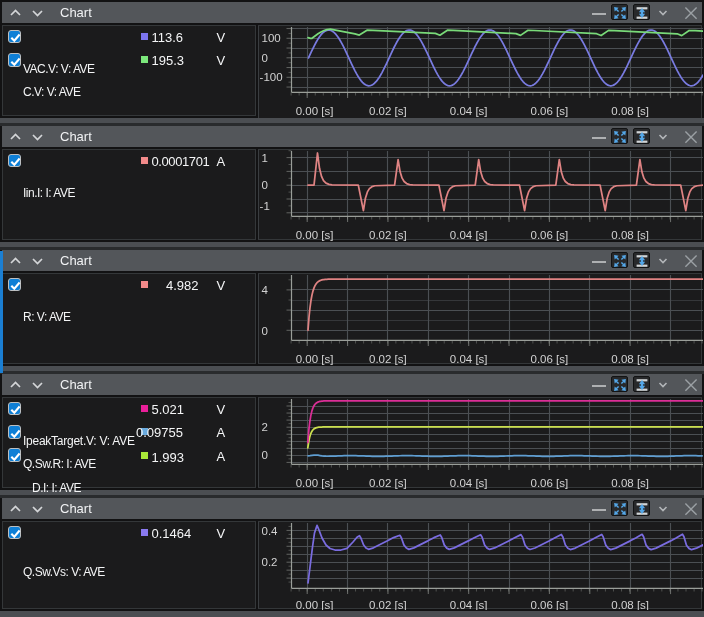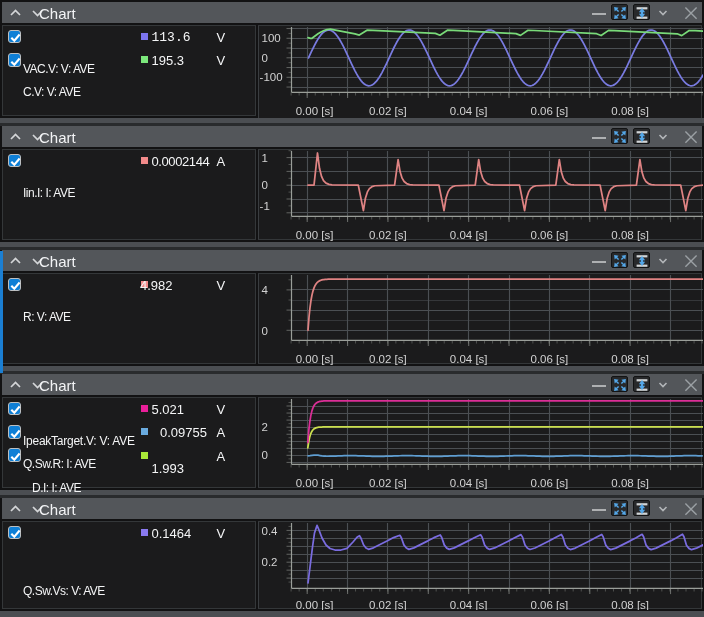--- a/index.html
+++ b/index.html
@@ -1,17 +1,17 @@
 <!DOCTYPE html>
 <html><head><meta charset="utf-8"><style>
 *{margin:0;padding:0;box-sizing:border-box}
 body{width:704px;height:617px;background:#121213;position:relative;overflow:hidden;
 font-family:"Liberation Sans",sans-serif;}
 .tbar{position:absolute;left:2px;width:700px;height:21px;background:#53565a;}
-.ttl{position:absolute;left:37px;top:3.2px;font-size:15px;color:#f2f3f5;}
+.ttl{position:absolute;left:58px;top:3.2px;font-size:13px;color:#f2f3f5;}
 .lgd{position:absolute;left:2px;width:254px;background:#1b1b1c;border:1px solid #343739;}
 .cht{position:absolute;left:258px;width:444px;background:#1b1b1c;border:1px solid #343739;border-left:1px solid #3a3d40;}
 .strip{position:absolute;left:0;width:704px;background:#4b4e52;}
 .cb{position:absolute;left:7.5px;width:13.5px;height:13.5px;background:#0e7fd6;border:1px solid #bcbfc1;border-radius:3px;}
 .ltxt{position:absolute;font-size:13px;color:#f4f5f6;white-space:pre;}
 .lbl{font-size:12px;margin-top:32px;}
 .ibox{position:absolute;top:2px;width:16.5px;height:16.5px;background:#28292b;border:1px solid #121314;border-radius:2px;}
 </style></head><body>
 <div class="tbar" style="top:1.5px;">
     <svg width="46" height="21" style="position:absolute;left:0;top:0">
@@ -164,21 +164,21 @@
       <polyline points="49,11.6 51.5,12.4 53,12.3 56,9.97 59,7.8 62,5.92 65,4.47 68,3.54 70,3.25 71.2,3.2 96,7.8 100.3,9.1 108,4.2 114,4.4 176.4,7.4 180.9,9.2 188.4,4.2 194.4,4.4 257,7.6 261.5,9.4 269,4.3 275,4.5 337.6,7.7 342.1,9.5 349.6,4.4 355.6,4.6 418.2,7.8 422.7,9.6 430.2,4.5 436.2,4.7 444,5.11" fill="none" stroke="#79da79" stroke-width="1.75" stroke-linejoin="round" stroke-linecap="round" opacity="1.0"></polyline>
     </svg>
   </div>
 <div class="strip" style="top:118px;height:4.5px;"></div>
 <div style="position:absolute;left:0;top:122.5px;width:704px;height:3px;background:#292b2d"></div>
 <div class="cb" style="top:29.6px;"><svg width="13.5" height="13.5">
       <path d="M2.3 6.7 L5.3 9.7 L10.6 3.5" fill="none" stroke="#fff" stroke-width="2.1"></path>
     </svg></div>
 <div class="ltxt lbl" style="left:23px;top:29.9px;letter-spacing:-0.5px;">VAC.V: V: AVE</div>
 <div style="position:absolute;left:141px;top:32.8px;width:7px;height:7px;background:#7c74ee"></div>
-<div class="ltxt" style="left:151.5px;top:29.9px;font-family:Liberation Mono, monospace;">113.6</div>
+<div class="ltxt" style="left:151.5px;top:29.9px;">113.6</div>
 <div class="ltxt" style="left:216.5px;top:29.9px;">V</div>
 <div class="cb" style="top:53px;"><svg width="13.5" height="13.5">
       <path d="M2.3 6.7 L5.3 9.7 L10.6 3.5" fill="none" stroke="#fff" stroke-width="2.1"></path>
     </svg></div>
 <div class="ltxt lbl" style="left:23px;top:53.3px;letter-spacing:-0.5px;">C.V: V: AVE</div>
 <div style="position:absolute;left:141px;top:56.2px;width:7px;height:7px;background:#7ce87c"></div>
 <div class="ltxt" style="left:151.5px;top:53.3px;">195.3</div>
 <div class="ltxt" style="left:216.5px;top:53.3px;">V</div>
 <div class="tbar" style="top:125.5px;">
     <svg width="46" height="21" style="position:absolute;left:0;top:0">
@@ -324,21 +324,21 @@
       <polyline points="49,35.2 55,35.2 58.5,3 60.5,18.31 62.5,26.34 64.5,30.55 67,33.12 70,34.41 73,34.9 99.3,35.2 104.4,60.6 106.4,48.24 108.4,41.9 110.4,38.64 112.9,36.69 115.9,35.75 135.6,35.2 139.1,9.6 141.1,21.77 143.1,28.16 145.1,31.5 147.6,33.55 150.6,34.57 153.6,34.96 179.9,35.2 185,60.6 187,48.24 189,41.9 191,38.64 193.5,36.69 196.5,35.75 216.2,35.2 219.7,9.6 221.7,21.77 223.7,28.16 225.7,31.5 228.2,33.55 231.2,34.57 234.2,34.96 260.5,35.2 265.6,60.6 267.6,48.24 269.6,41.9 271.6,38.64 274.1,36.69 277.1,35.75 296.8,35.2 300.3,9.6 302.3,21.77 304.3,28.16 306.3,31.5 308.8,33.55 311.8,34.57 314.8,34.96 341.1,35.2 346.2,60.6 348.2,48.24 350.2,41.9 352.2,38.64 354.7,36.69 357.7,35.75 377.4,35.2 380.9,9.6 382.9,21.77 384.9,28.16 386.9,31.5 389.4,33.55 392.4,34.57 395.4,34.96 421.7,35.2 426.8,60.6 428.8,48.24 430.8,41.9 432.8,38.64 435.3,36.69 438.3,35.75 444,35.2" fill="none" stroke="#df8383" stroke-width="1.75" stroke-linejoin="round" stroke-linecap="round" opacity="1.0"></polyline>
     </svg>
   </div>
 <div class="strip" style="top:242px;height:4.5px;"></div>
 <div style="position:absolute;left:0;top:246.5px;width:704px;height:3px;background:#292b2d"></div>
 <div class="cb" style="top:153.6px;"><svg width="13.5" height="13.5">
       <path d="M2.3 6.7 L5.3 9.7 L10.6 3.5" fill="none" stroke="#fff" stroke-width="2.1"></path>
     </svg></div>
 <div class="ltxt lbl" style="left:23px;top:153.9px;letter-spacing:-0.5px;">Iin.I: I: AVE</div>
 <div style="position:absolute;left:141px;top:156.8px;width:7px;height:7px;background:#f28a8a"></div>
-<div class="ltxt" style="left:151.5px;top:153.9px;letter-spacing:-0.4px;">0.0002144</div>
+<div class="ltxt" style="left:151.5px;top:153.9px;letter-spacing:-0.4px;">0.0001701</div>
 <div class="ltxt" style="left:216.5px;top:153.9px;">A</div>
 <div class="tbar" style="top:249.5px;">
     <svg width="46" height="21" style="position:absolute;left:0;top:0">
       <path d="M9 13 L13.5 8.5 L18 13" fill="none" stroke="#d4d6d8" stroke-width="1.7"></path>
       <path d="M31 9 L35.5 13.5 L40 9" fill="none" stroke="#d4d6d8" stroke-width="1.7"></path>
     </svg>
     <span class="ttl">Chart</span>
     <div style="position:absolute;left:589.5px;top:11.5px;width:14px;height:2.4px;background:#aeb0b2"></div>
     <div class="ibox" style="left:609.4px;">
       <svg width="16" height="16" style="position:absolute;left:0;top:0">
@@ -472,21 +472,21 @@
       <polyline points="49,56.3 50,43.25 51,33.53 52,26.28 53,20.88 54,16.86 55,13.86 56,11.63 57,9.96 58,8.72 59,7.8 60,7.11 61,6.59 62,6.21 63,5.93 64,5.71 65,5.56 66,5.44 67,5.35 68,5.28 69,5.24 70,5.2 71,5.17 72,5.15 84,5.09 96,5.09 108,5.09 120,5.09 132,5.09 144,5.09 156,5.09 168,5.09 180,5.09 192,5.09 204,5.09 216,5.09 228,5.09 240,5.09 252,5.09 264,5.09 276,5.09 288,5.09 300,5.09 312,5.09 324,5.09 336,5.09 348,5.09 360,5.09 372,5.09 384,5.09 396,5.09 408,5.09 420,5.09 432,5.09 444,5.09 444,5.09" fill="none" stroke="#df8383" stroke-width="1.75" stroke-linejoin="round" stroke-linecap="round" opacity="1.0"></polyline>
     </svg>
   </div>
 <div class="strip" style="top:366px;height:4.5px;"></div>
 <div style="position:absolute;left:0;top:370.5px;width:704px;height:3px;background:#292b2d"></div>
 <div class="cb" style="top:277.6px;"><svg width="13.5" height="13.5">
       <path d="M2.3 6.7 L5.3 9.7 L10.6 3.5" fill="none" stroke="#fff" stroke-width="2.1"></path>
     </svg></div>
 <div class="ltxt lbl" style="left:23px;top:277.9px;letter-spacing:-0.5px;">R: V: AVE</div>
 <div style="position:absolute;left:141px;top:280.8px;width:7px;height:7px;background:#f28a8a"></div>
-<div class="ltxt" style="left:140px;top:277.9px;text-align:right;">4.982</div>
+<div class="ltxt" style="left:166px;top:277.9px;text-align:right;">4.982</div>
 <div class="ltxt" style="left:216.5px;top:277.9px;">V</div>
 <div class="tbar" style="top:373.5px;">
     <svg width="46" height="21" style="position:absolute;left:0;top:0">
       <path d="M9 13 L13.5 8.5 L18 13" fill="none" stroke="#d4d6d8" stroke-width="1.7"></path>
       <path d="M31 9 L35.5 13.5 L40 9" fill="none" stroke="#d4d6d8" stroke-width="1.7"></path>
     </svg>
     <span class="ttl">Chart</span>
     <div style="position:absolute;left:589.5px;top:11.5px;width:14px;height:2.4px;background:#aeb0b2"></div>
     <div class="ibox" style="left:609.4px;">
       <svg width="16" height="16" style="position:absolute;left:0;top:0">
@@ -645,28 +645,28 @@
     </svg></div>
 <div class="ltxt lbl" style="left:23px;top:401.9px;letter-spacing:-0.25px;">IpeakTarget.V: V: AVE</div>
 <div style="position:absolute;left:141px;top:404.8px;width:7px;height:7px;background:#ea1f9a"></div>
 <div class="ltxt" style="left:151.5px;top:401.9px;">5.021</div>
 <div class="ltxt" style="left:216.5px;top:401.9px;">V</div>
 <div class="cb" style="top:425px;"><svg width="13.5" height="13.5">
       <path d="M2.3 6.7 L5.3 9.7 L10.6 3.5" fill="none" stroke="#fff" stroke-width="2.1"></path>
     </svg></div>
 <div class="ltxt lbl" style="left:23px;top:425.3px;letter-spacing:-0.5px;">Q.Sw.R: I: AVE</div>
 <div style="position:absolute;left:141px;top:428.2px;width:7px;height:7px;background:#6aabdf"></div>
-<div class="ltxt" style="left:160px;top:425.3px;text-align:right;">0.09755</div>
+<div class="ltxt" style="left:136px;top:425.3px;text-align:right;">0.09755</div>
 <div class="ltxt" style="left:216.5px;top:425.3px;">A</div>
 <div class="cb" style="top:448.4px;"><svg width="13.5" height="13.5">
       <path d="M2.3 6.7 L5.3 9.7 L10.6 3.5" fill="none" stroke="#fff" stroke-width="2.1"></path>
     </svg></div>
 <div class="ltxt lbl" style="left:32px;top:448.7px;letter-spacing:-0.5px;">D.I: I: AVE</div>
 <div style="position:absolute;left:141px;top:451.6px;width:7px;height:7px;background:#a9e838"></div>
-<div class="ltxt" style="left:151.5px;top:461px;">1.993</div>
+<div class="ltxt" style="left:151.5px;top:450px;">1.993</div>
 <div class="ltxt" style="left:216.5px;top:448.7px;">A</div>
 <div class="tbar" style="top:497.5px;">
     <svg width="46" height="21" style="position:absolute;left:0;top:0">
       <path d="M9 13 L13.5 8.5 L18 13" fill="none" stroke="#d4d6d8" stroke-width="1.7"></path>
       <path d="M31 9 L35.5 13.5 L40 9" fill="none" stroke="#d4d6d8" stroke-width="1.7"></path>
     </svg>
     <span class="ttl">Chart</span>
     <div style="position:absolute;left:589.5px;top:11.5px;width:14px;height:2.4px;background:#aeb0b2"></div>
     <div class="ibox" style="left:609.4px;">
       <svg width="16" height="16" style="position:absolute;left:0;top:0">
@@ -808,16 +808,16 @@
       <text x="209.7" y="87.0" font-size="11.5" fill="#d2d2d2" text-anchor="middle">0.04 [s]</text>
       <text x="290.4" y="87.0" font-size="11.5" fill="#d2d2d2" text-anchor="middle">0.06 [s]</text>
       <text x="371.2" y="87.0" font-size="11.5" fill="#d2d2d2" text-anchor="middle">0.08 [s]</text>
       <polyline points="49,61 51,45 53.5,25 55.5,11 58,3.4 60,8 63,16 67,23 71,26.5 76,28 82,28 88,26.3 94,20 98,15.3 100.5,13.7 102,16.2 104.5,22.8 107,26 109.5,27.3 114.5,25.8 120.5,22.8 128.5,18.8 134.5,15.6 140.87,13.3 142.37,15.8 144.87,22.85 147.37,26.05 149.87,27.35 154.87,25.85 160.87,22.85 168.87,18.85 174.87,15.65 181.24,13 182.74,15.5 185.24,22.9 187.74,26.1 190.24,27.4 195.24,25.9 201.24,22.9 209.24,18.9 215.24,15.7 221.61,12.8 223.11,15.3 225.61,22.95 228.11,26.15 230.61,27.45 235.61,25.95 241.61,22.95 249.61,18.95 255.61,15.75 261.98,12.6 263.48,15.1 265.98,23 268.48,26.2 270.98,27.5 275.98,26 281.98,23 289.98,19 295.98,15.8 302.35,12.5 303.85,15 306.35,23.05 308.85,26.25 311.35,27.55 316.35,26.05 322.35,23.05 330.35,19.05 336.35,15.85 342.72,12.4 344.22,14.9 346.72,23.1 349.22,26.3 351.72,27.6 356.72,26.1 362.72,23.1 370.72,19.1 376.72,15.9 383.09,12.3 384.59,14.8 387.09,23.15 389.59,26.35 392.09,27.65 397.09,26.15 403.09,23.15 411.09,19.15 417.09,15.95 423.46,12.2 424.96,14.7 427.46,23.2 429.96,26.4 432.46,27.7 437.46,26.2 444,22.9" fill="none" stroke="#7a6ce0" stroke-width="1.75" stroke-linejoin="round" stroke-linecap="round" opacity="1.0"></polyline>
     </svg>
   </div>
 <div class="strip" style="top:611px;height:6px;"></div>
 <div class="cb" style="top:525.6px;"><svg width="13.5" height="13.5">
       <path d="M2.3 6.7 L5.3 9.7 L10.6 3.5" fill="none" stroke="#fff" stroke-width="2.1"></path>
     </svg></div>
-<div class="ltxt lbl" style="left:23px;top:552px;letter-spacing:-0.5px;">Q.Sw.Vs: V: AVE</div>
+<div class="ltxt lbl" style="left:23px;top:533px;letter-spacing:-0.5px;">Q.Sw.Vs: V: AVE</div>
 <div style="position:absolute;left:141px;top:528.8px;width:7px;height:7px;background:#8a7af0"></div>
 <div class="ltxt" style="left:151.5px;top:525.9px;">0.1464</div>
 <div class="ltxt" style="left:216.5px;top:525.9px;">V</div>
 <div style="position:absolute;left:0;top:250.5px;width:2.5px;height:122.5px;background:#1b7fd3"></div>
 </body></html>

